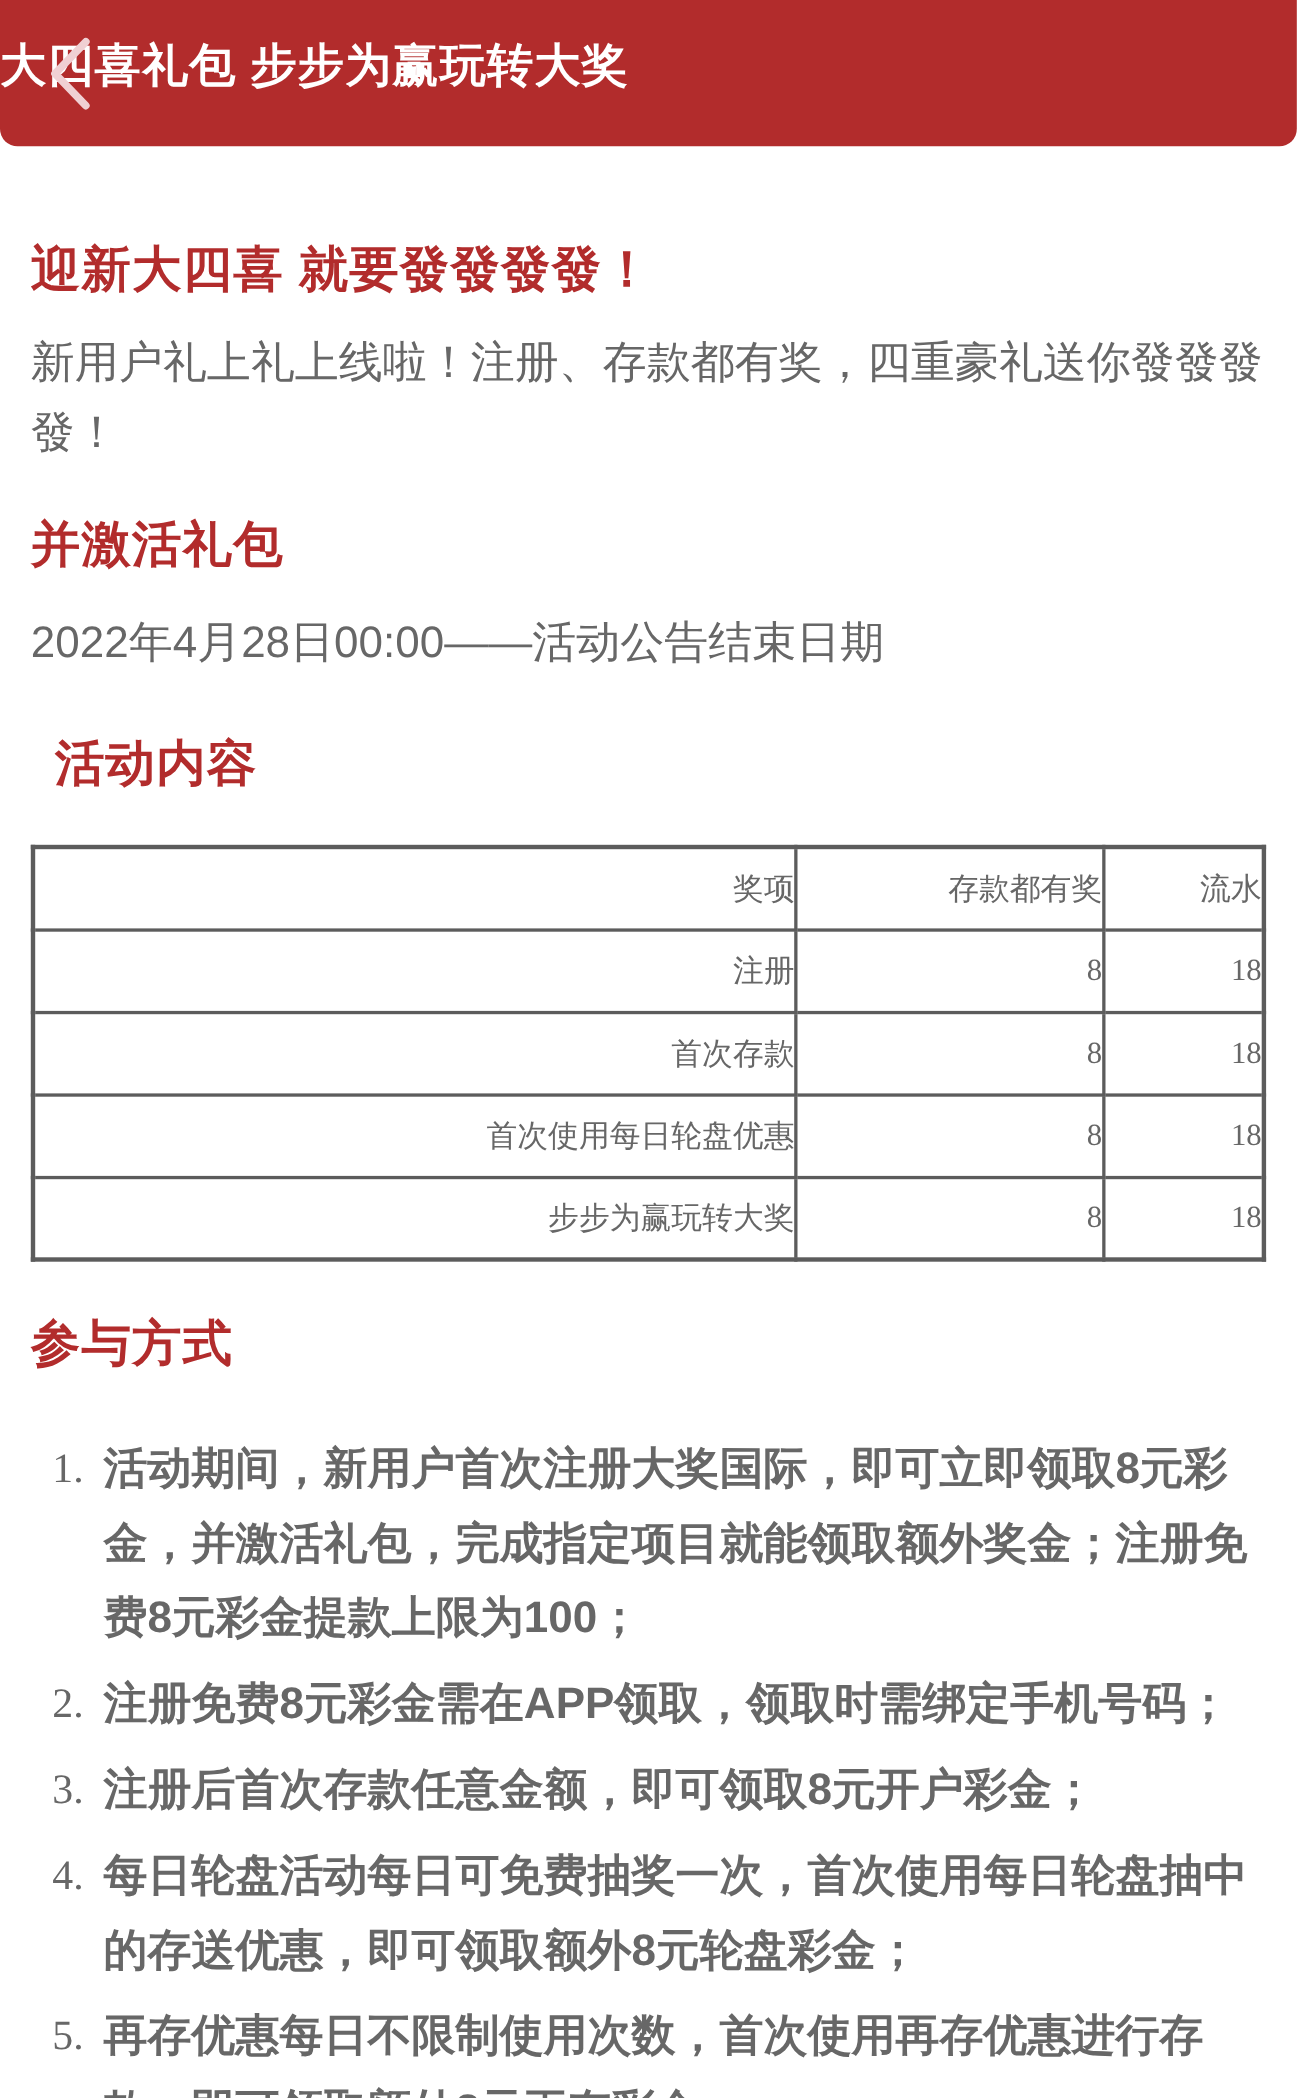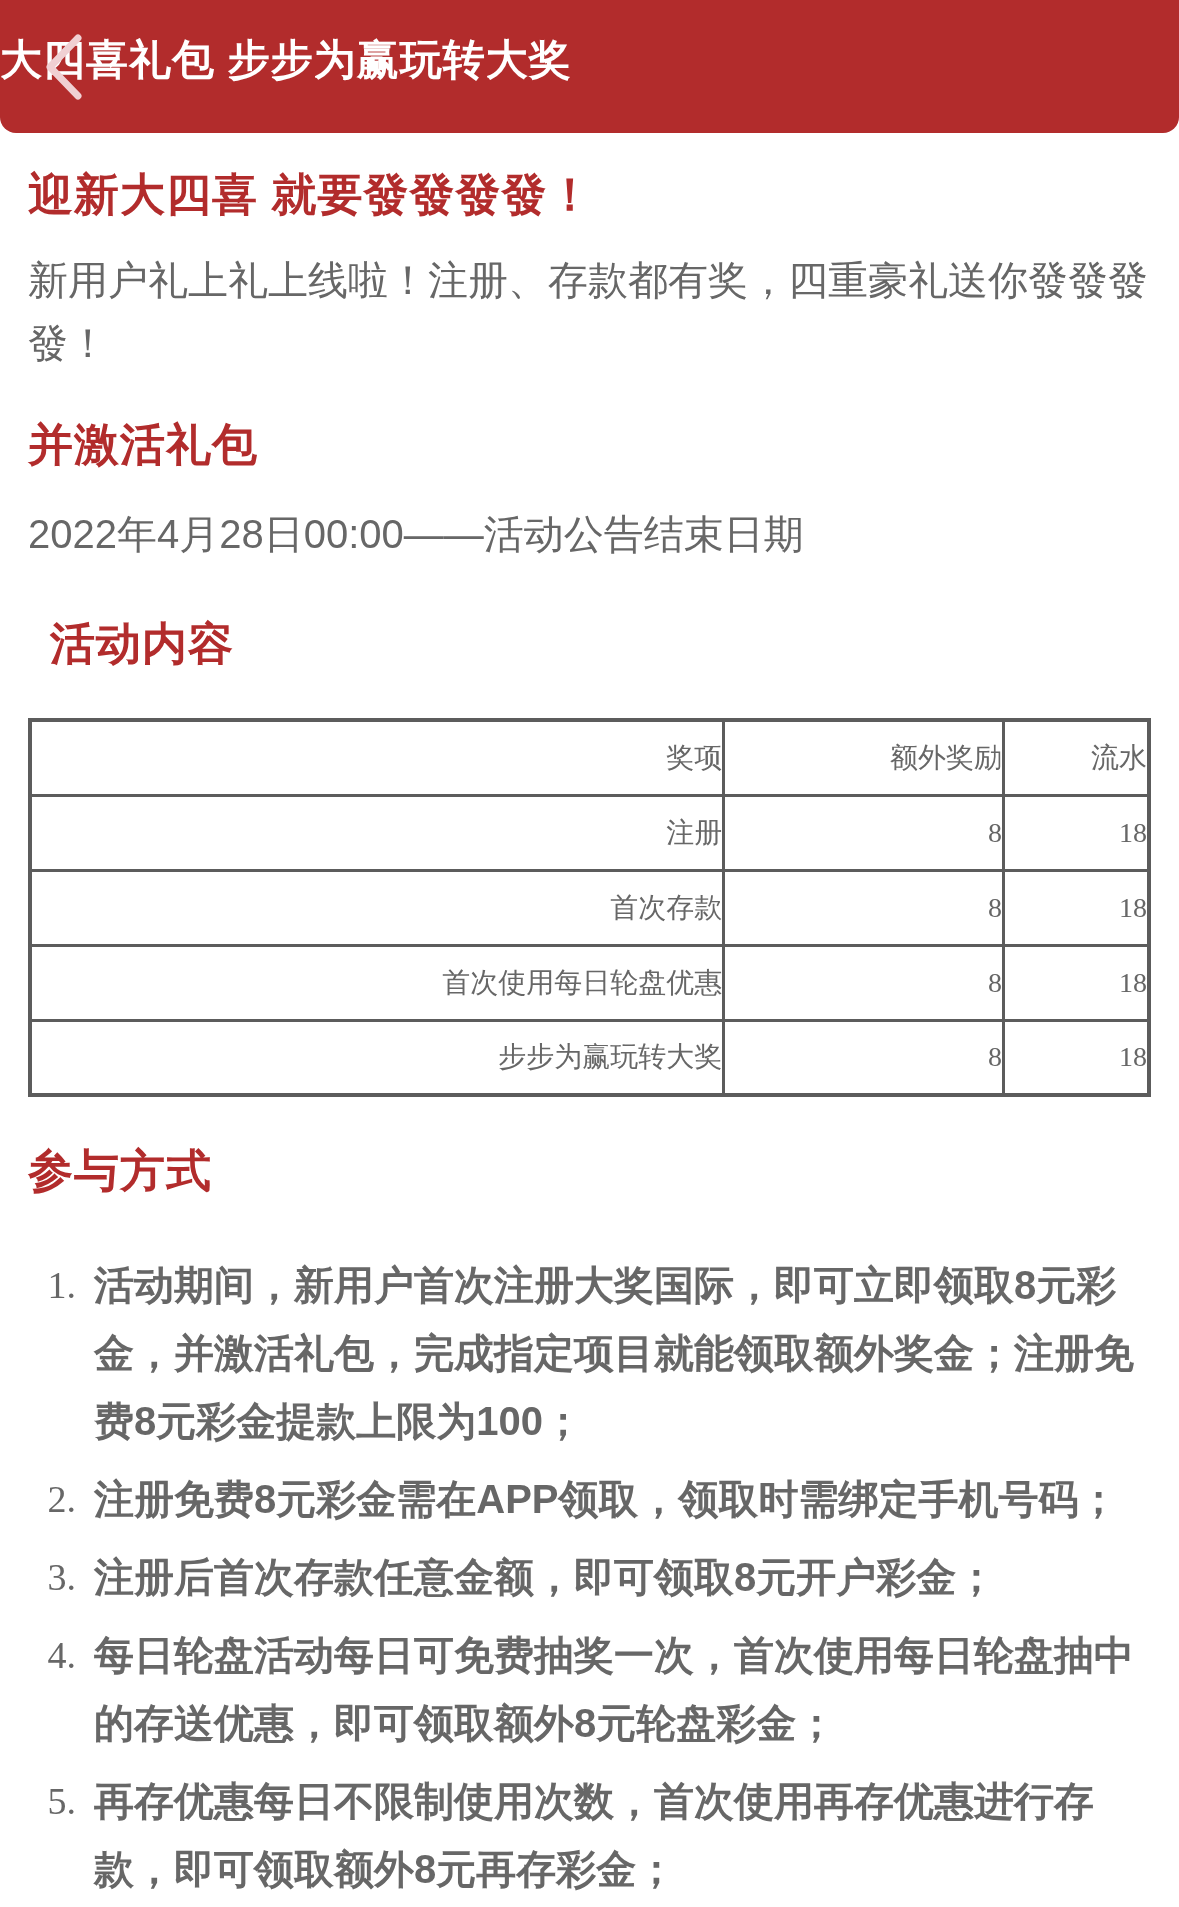--- a/index.html
+++ b/index.html
@@ -25,21 +25,21 @@
     background:none;border:none;cursor:pointer;
   }
   .header-title{
     color:#fff;font-size:42px;font-weight:700;letter-spacing:1px;
     margin-top:-14px;
   }
   .main{padding:0 28px 40px 28px;}
   h2.sec{
     color:var(--red);font-size:45px;font-weight:700;letter-spacing:1px;
   }
-  .sec-intro{margin-top:32px;}
+  .sec-intro{margin-top:82px;}
   .sec-time{margin-top:40px;}
   .sec-content{margin-top:48px;margin-left:22px;}
   .sec-join{margin-top:44px;}
   p.body-text{
     font-size:40px;line-height:63px;color:var(--text);
   }
   .intro-body{margin-top:24px;}
   .time-body{margin-top:28px;line-height:60px;}
   table.rewards{
     width:100%;margin-top:44px;border-collapse:collapse;
@@ -89,21 +89,21 @@
 
   <h2 class="sec sec-time">并激活礼包</h2>
   <p class="body-text time-body">2022年4月28日00:00——活动公告结束日期</p>
 
   <h2 class="sec sec-content">活动内容</h2>
 
   <table class="rewards">
     <thead>
       <tr>
         <th class="col-prize">奖项</th>
-        <th class="col-bonus">额外奖励</th>
+        <th class="col-bonus">存款都有奖</th>
         <th class="col-turnover">流水</th>
       </tr>
     </thead>
     <tbody>
         <tr>
           <td>注册</td>
           <td class="num">8</td>
           <td class="num">18</td>
         </tr>
         <tr>

